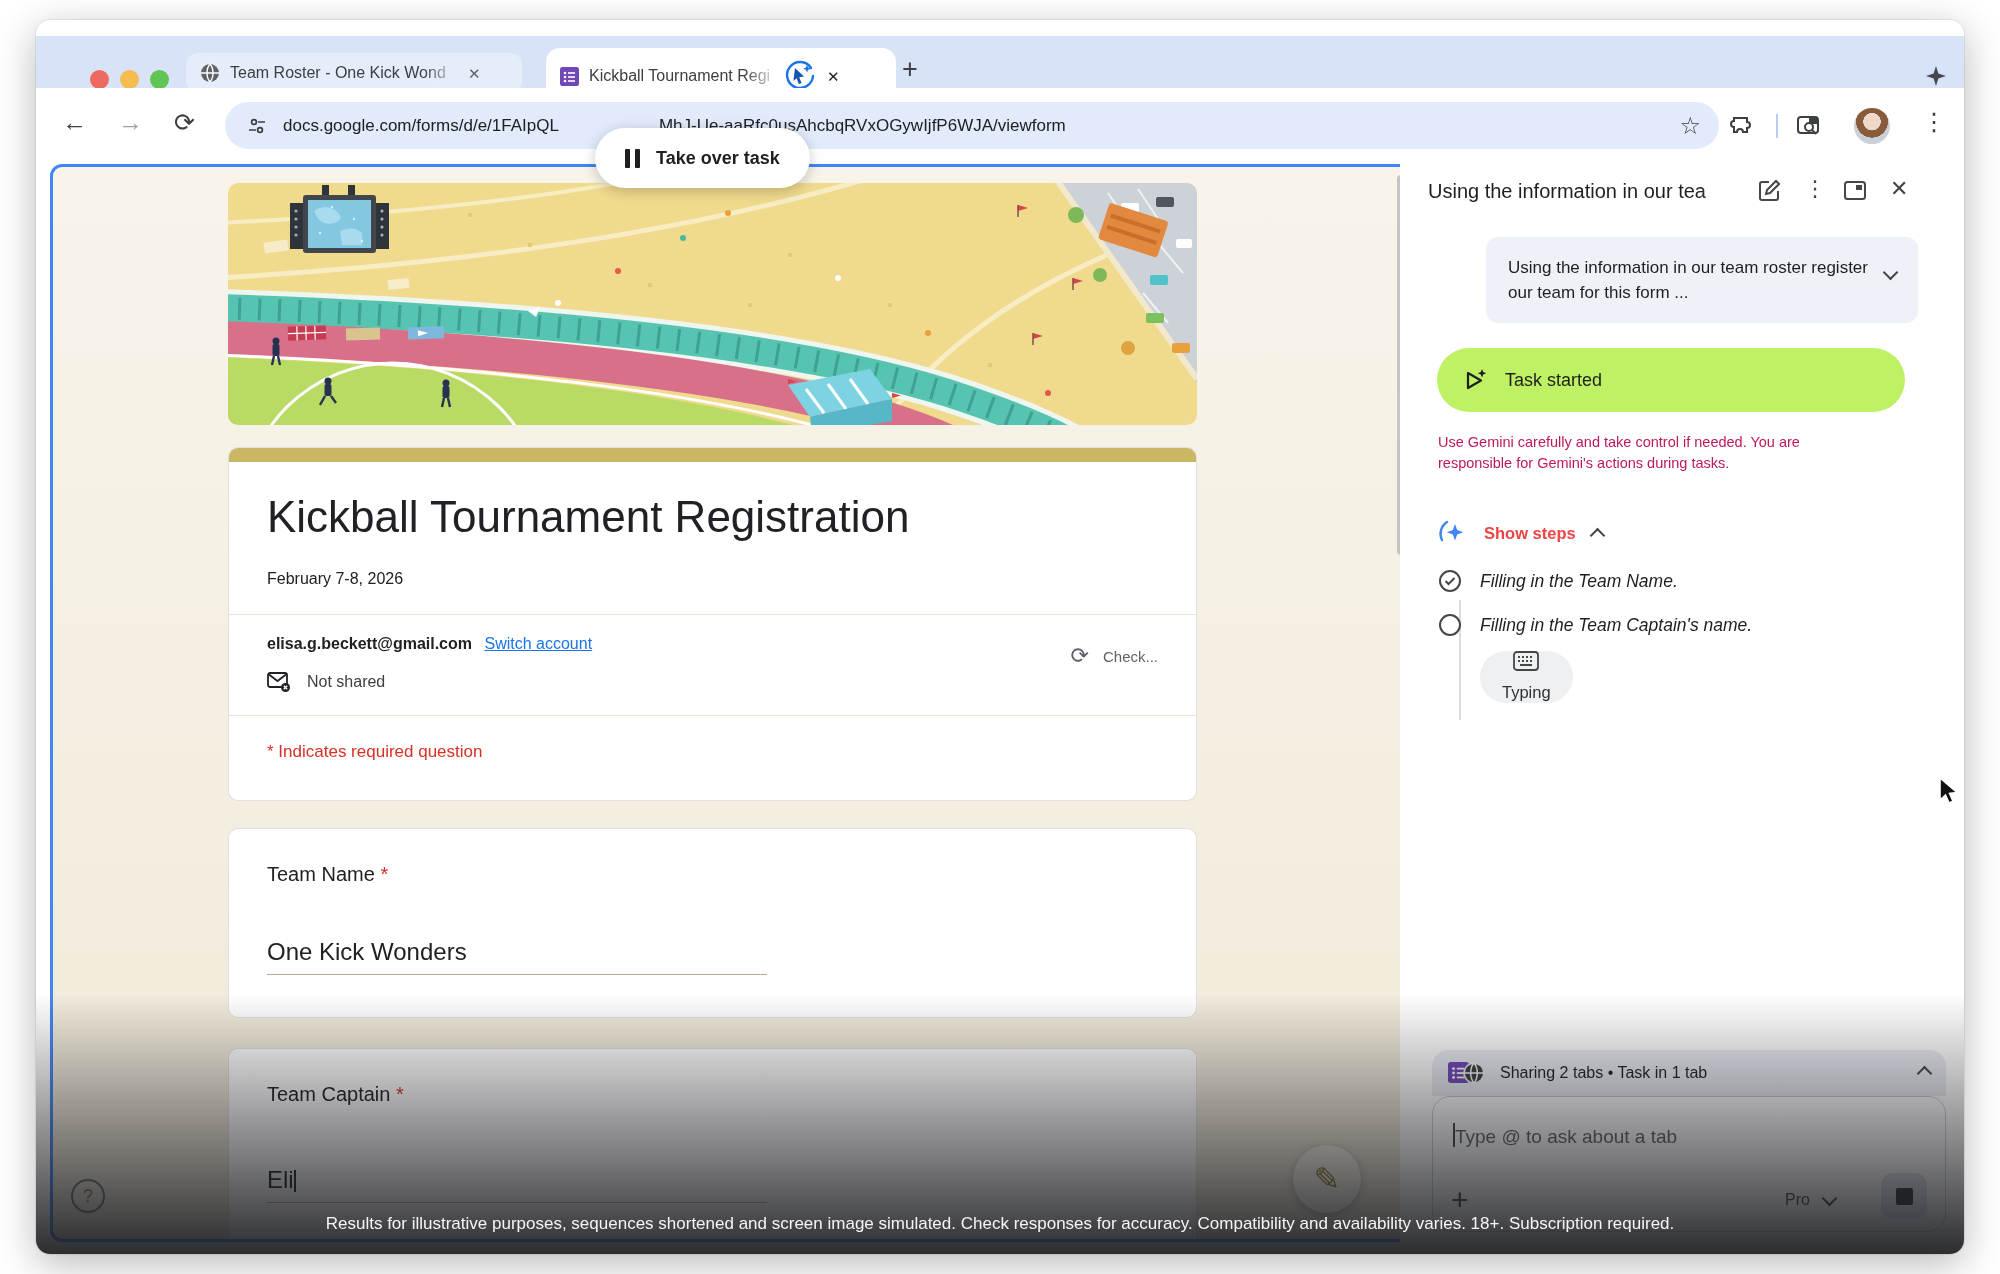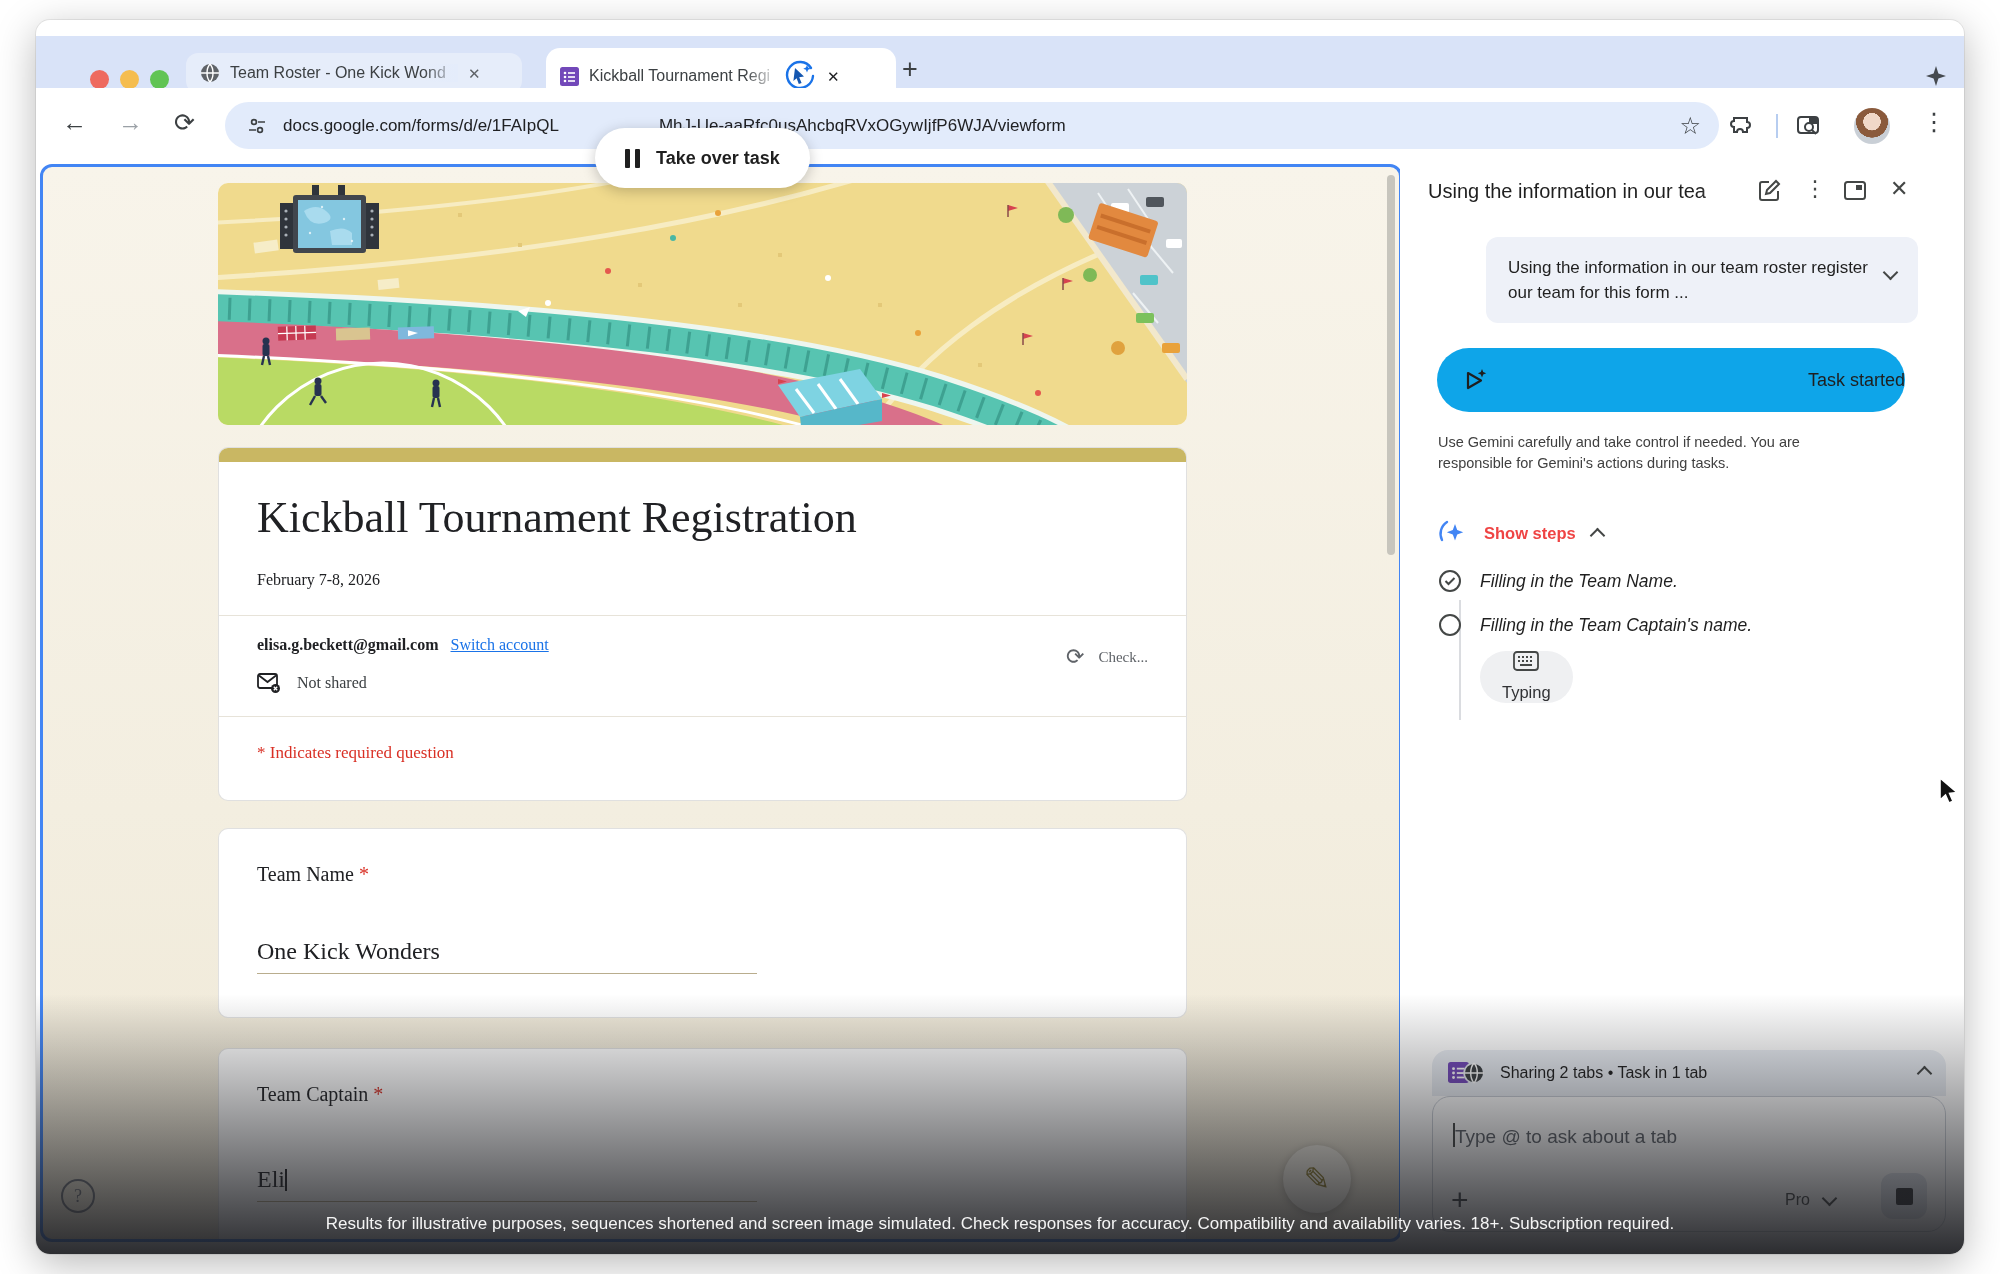--- a/index.html
+++ b/index.html
@@ -24,40 +24,40 @@
   .omnibox{position:absolute;left:189px;top:14px;width:1494px;height:47px;border-radius:24px;background:#e2ebfb;
            display:flex;align-items:center;}
   .url{font-size:17px;color:#202124;white-space:nowrap;}
   
   .takeover{position:absolute;left:559px;top:108px;height:60px;padding:0 30px;border-radius:30px;background:#fff;
             box-shadow:0 3px 14px rgba(0,0,0,.22);display:flex;align-items:center;gap:16px;z-index:6;}
   .pausebars{display:flex;gap:5px;}
   .pausebars i{display:block;width:5px;height:19px;background:#1f1f1f;border-radius:1px;}
   .takeover span{font-size:18px;font-weight:600;color:#1f1f1f;}
   
-  .viewport{position:absolute;left:4px;top:144px;width:1356px;height:1072px;border:3px solid #4285f4;border-radius:12px;
-            overflow:hidden;background:linear-gradient(180deg,#f8f4ea 0%,#f3eee0 60%,#efe8d6 100%);font-family:Liberation Serif, serif;}
+  .viewport{position:absolute;left:14px;top:144px;width:1356px;height:1072px;border:3px solid #4285f4;border-radius:12px;
+            overflow:hidden;background:linear-gradient(180deg,#f8f4ea 0%,#f3eee0 60%,#efe8d6 100%);}
   .card{position:absolute;left:175px;width:969px;background:#fff;border:1px solid rgba(0,0,0,.12);border-radius:10px;box-sizing:border-box;}
   .divider{height:1px;background:#e7e3d9;margin:0;}
   .flabel{font-size:20px;color:#202124;}
   .req{color:#d93025;}
   .fval{font-size:24px;color:#202124;}
   .uline{height:1px;background:#b9ad8d;margin-top:8px;width:500px;}
   .caret{display:inline-block;width:2px;height:22px;background:#202124;vertical-align:-4px;}
   
   .sidebar{position:absolute;left:1364px;top:144px;width:564px;height:1090px;background:#fff;}
   .chev{display:inline-block;width:9px;height:9px;border-right:2px solid #444746;border-bottom:2px solid #444746;}
   .chev.down{transform:rotate(45deg);}
   .chev.up{transform:rotate(-135deg);}
   .bubble{position:absolute;left:86px;top:73px;width:432px;border-radius:12px;background:#eef1f8;padding:18px 46px 18px 22px;
           box-sizing:border-box;font-size:17px;line-height:25px;color:#1f1f1f;}
-  .taskpill{position:absolute;left:37px;top:184px;width:468px;height:64px;border-radius:32px;background:#0ea5e9;
-            display:flex;align-items:center;gap:16px;padding-left:24px;box-sizing:border-box;justify-content:space-between;}
+  .taskpill{position:absolute;left:37px;top:184px;width:468px;height:64px;border-radius:32px;background:#bef264;
+            display:flex;align-items:center;gap:16px;padding-left:24px;box-sizing:border-box;}
   .taskpill span{font-size:18px;font-weight:500;color:#1f1f1f;}
-  .caution{position:absolute;left:38px;top:268px;width:420px;font-size:14.5px;line-height:21px;color:#404040;}
+  .caution{position:absolute;left:38px;top:268px;width:420px;font-size:14.5px;line-height:21px;color:#be185d;}
   .stepsrow{position:absolute;left:38px;top:354px;display:flex;align-items:center;gap:16px;}
   .stepsrow b{font-size:16.5px;font-weight:700;color:#ef4444;}
   .step{position:absolute;left:38px;display:flex;align-items:center;gap:18px;}
   .step em{font-size:17.5px;color:#1f1f1f;}
   .chip{position:absolute;left:80px;top:487px;height:52px;padding:0 22px;border-radius:26px;background:#eff0f2;
         display:flex;align-items:center;gap:12px;flex-direction:column;}
   .chip span{font-size:16.5px;color:#303134;}
   .connector{position:absolute;left:59px;width:2px;background:#dadce0;}
   
   .composer{position:absolute;left:32px;top:886px;width:514px;}

